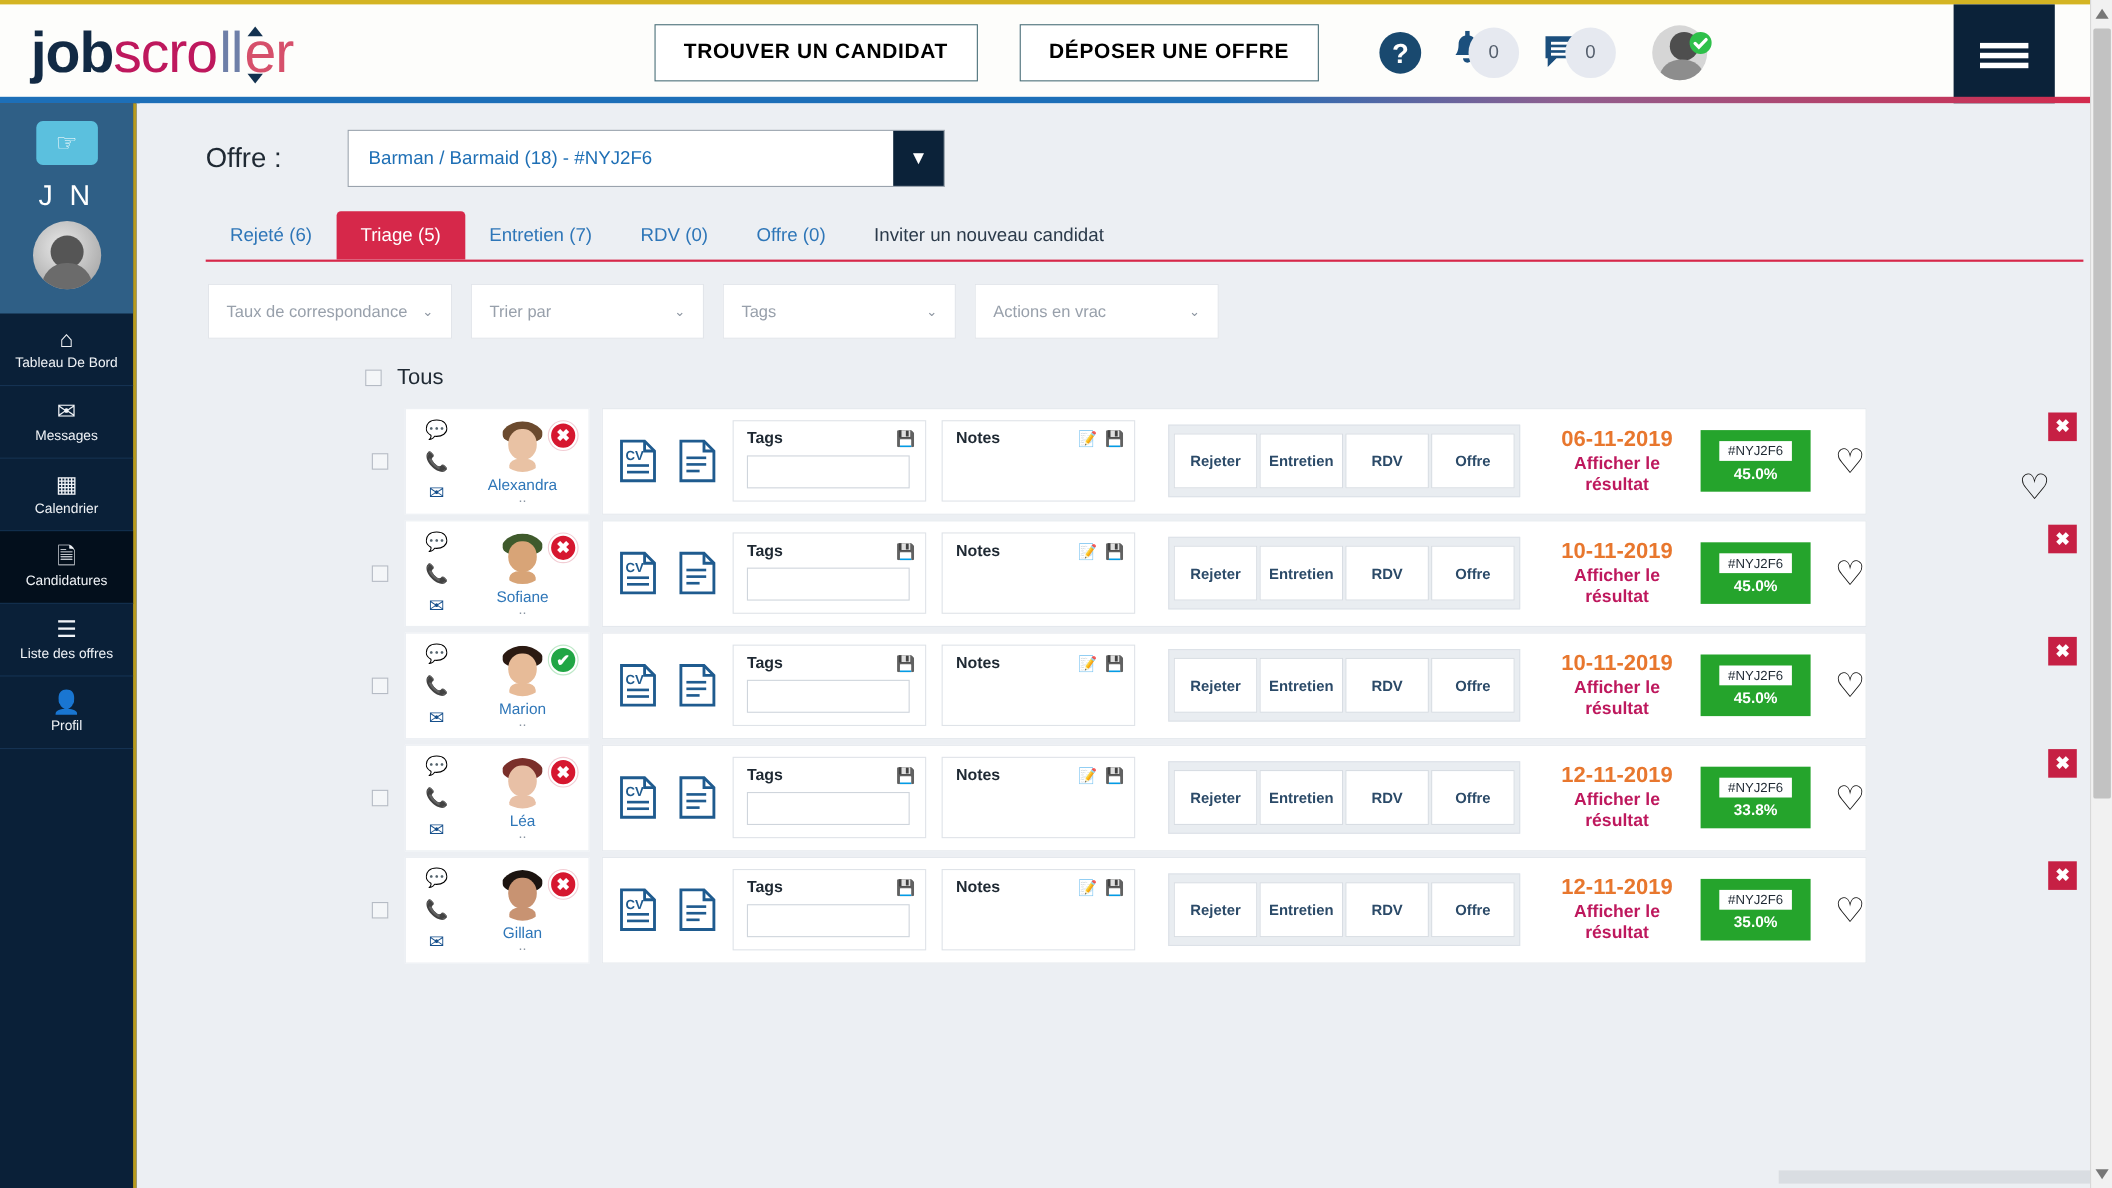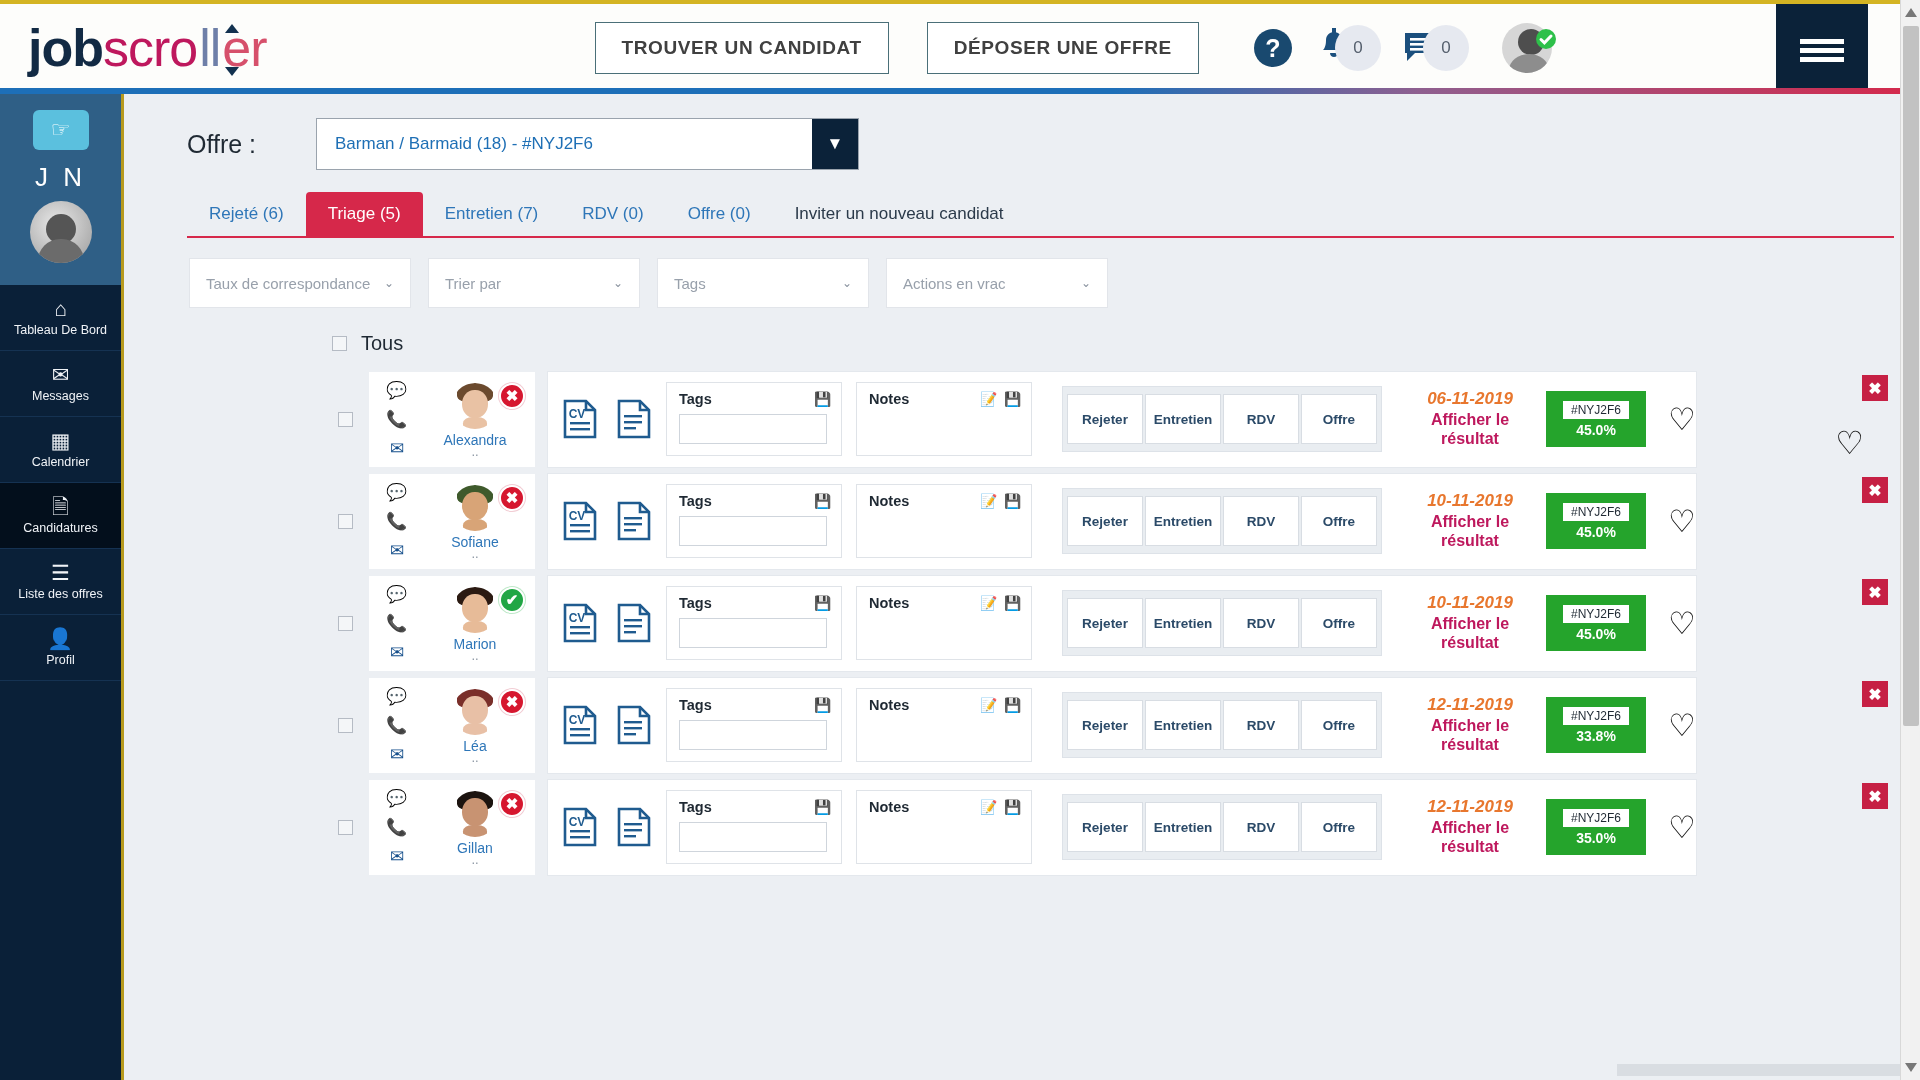--- a/index.html
+++ b/index.html
@@ -32,21 +32,21 @@
     position:absolute; left:196px; top:2px; width:16px; height:52px;
     display:flex; flex-direction:column; justify-content:space-between; align-items:center;
   }
   .logo .scrollarrows i { display:block; width:0;height:0; border-left:7px solid transparent;
      border-right:7px solid transparent; }
   .logo .scrollarrows i.up { border-bottom:9px solid #12314f; }
   .logo .scrollarrows i.dn { border-top:9px solid #12314f; }
 
   .hdr-btn {
     height:52px; min-width:268px; padding:0 26px;
-    border:1px solid #4a6f78; background:#fff; color:#404040;
+    border:1px solid #4a6f78; background:#fff; color:#000000;
     font-size:19px; font-weight:700; letter-spacing:.6px;
     display:flex; align-items:center; justify-content:center; cursor:pointer;
     font-family:"Liberation Sans",sans-serif;
   }
   #hdr-btn-candidat { margin-left:328px; }
   #hdr-btn-offre { margin-left:38px; }
 
   .hdr-icons { margin-left:52px; display:flex; align-items:center; gap:22px; }
   .hdr-icon-wrap { position:relative; display:flex; align-items:center; cursor:pointer;}
   .badge-bubble {
@@ -173,21 +173,21 @@
     margin-left:30px; width:320px; height:66px; background:#e9edf1; border:1px solid #dde2e8;
     display:flex; align-items:center; justify-content:center; gap:0;text-align:right;
   }
   .act-btn {
     width:76px; height:50px; background:#fff; border:1px solid #d8dde3;
     display:flex;align-items:center;justify-content:center;
     font-size:13.5px; font-weight:700; color:#2b4a68; cursor:pointer; margin:0 1px;
   }
 
   .meta { margin-left:24px; width:128px; text-align:center; line-height:1.22;}
-  .meta .date { font-size:17px; font-weight:700; color:#e8772e;font-style:italic; }
+  .meta .date { font-size:20px; font-weight:700; color:#e8772e; }
   .meta .res { font-size:16px; font-weight:700; color:#be185d; cursor:pointer;}
 
   .score {
     margin-left:12px; width:100px; height:56px; background:#25a42c;
     display:flex;flex-direction:column;align-items:center; justify-content:center; gap:3px;
   }
   .score .code { background:#fff; color:#1f2933; font-size:12px; padding:2px 8px; }
   .score .pct { color:#fff; font-size:14px; font-weight:700; }
 
   .heart { margin-left:22px; font-size:31px; color:#111; cursor:pointer; }

